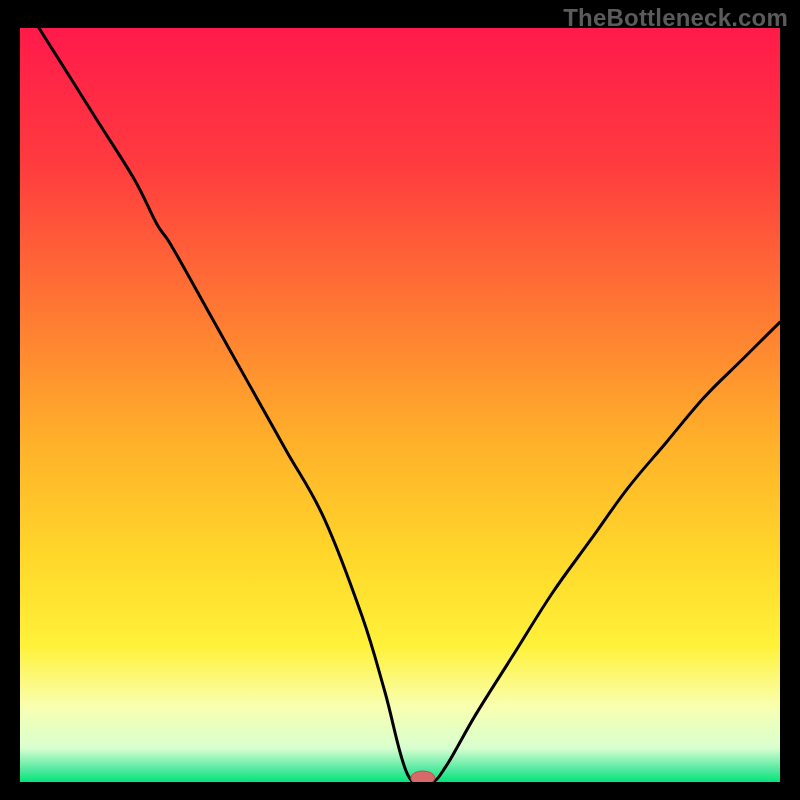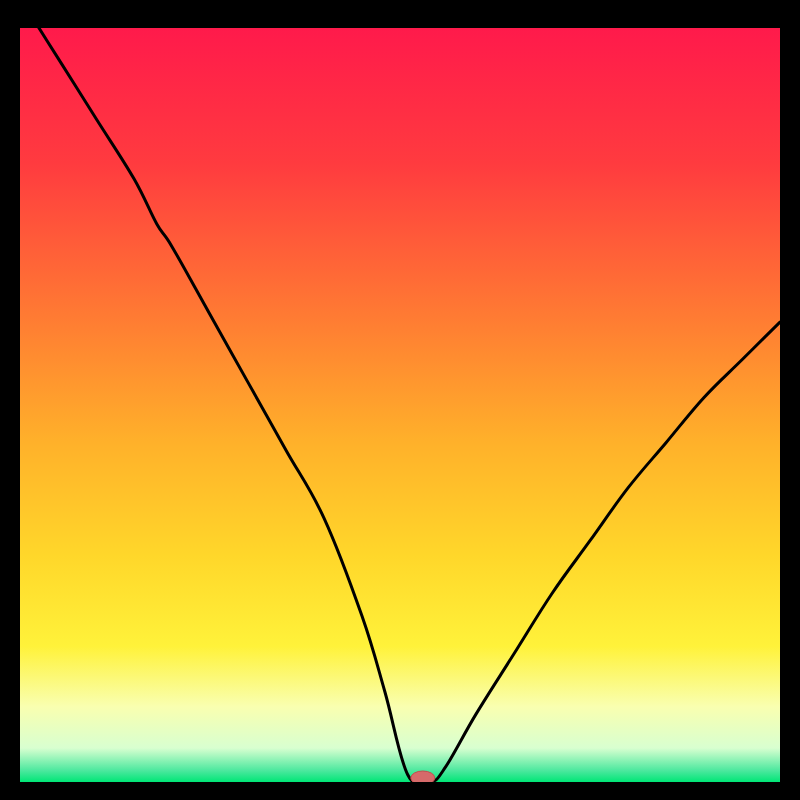--- a/index.html
+++ b/index.html
@@ -38,20 +38,21 @@
   .plot svg {
     display: block;
     width: 760px;
     height: 754px;
   }
 </style>
 </head>
 <body>
 
 <div class="frame">
+  <div class="attribution">TheBottleneck.com</div>
 
   <div class="plot">
     <svg id="plot-svg" viewBox="0 0 760 754" preserveAspectRatio="none">
       <defs>
         <linearGradient id="bg-grad" x1="0" y1="0" x2="0" y2="1">
             <stop offset="0%" stop-color="#ff1a4b"></stop>
             <stop offset="18%" stop-color="#ff3b3f"></stop>
             <stop offset="38%" stop-color="#ff7a33"></stop>
             <stop offset="55.00000000000001%" stop-color="#ffb12a"></stop>
             <stop offset="70%" stop-color="#ffd72a"></stop>

